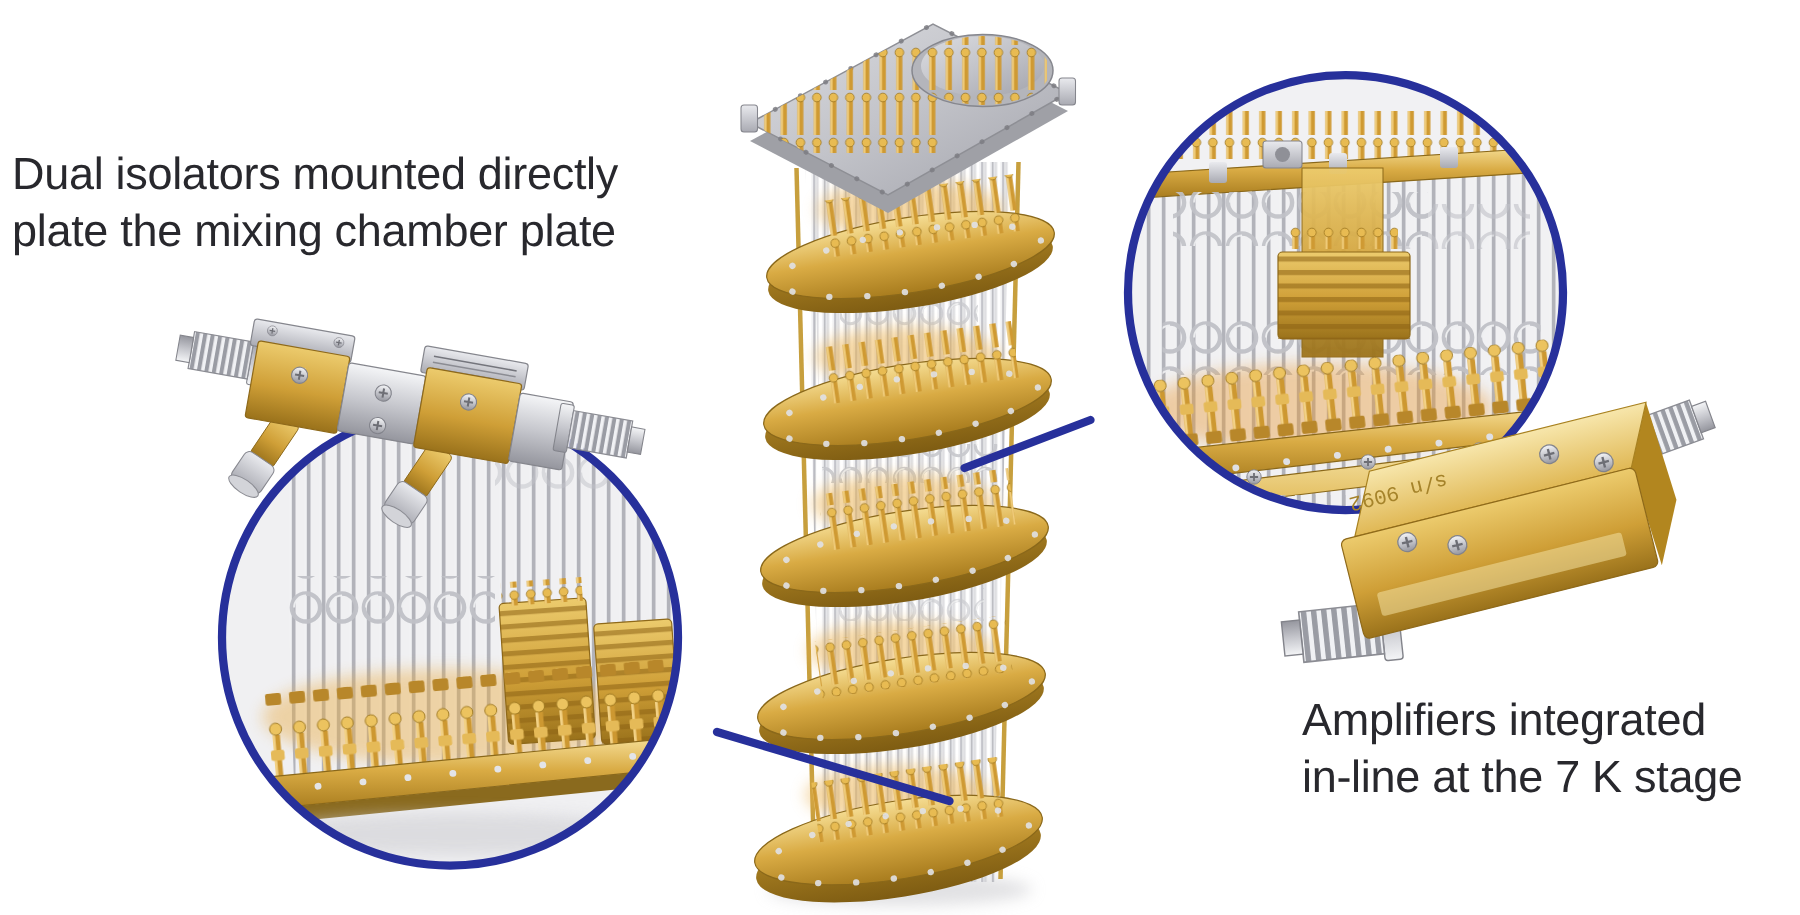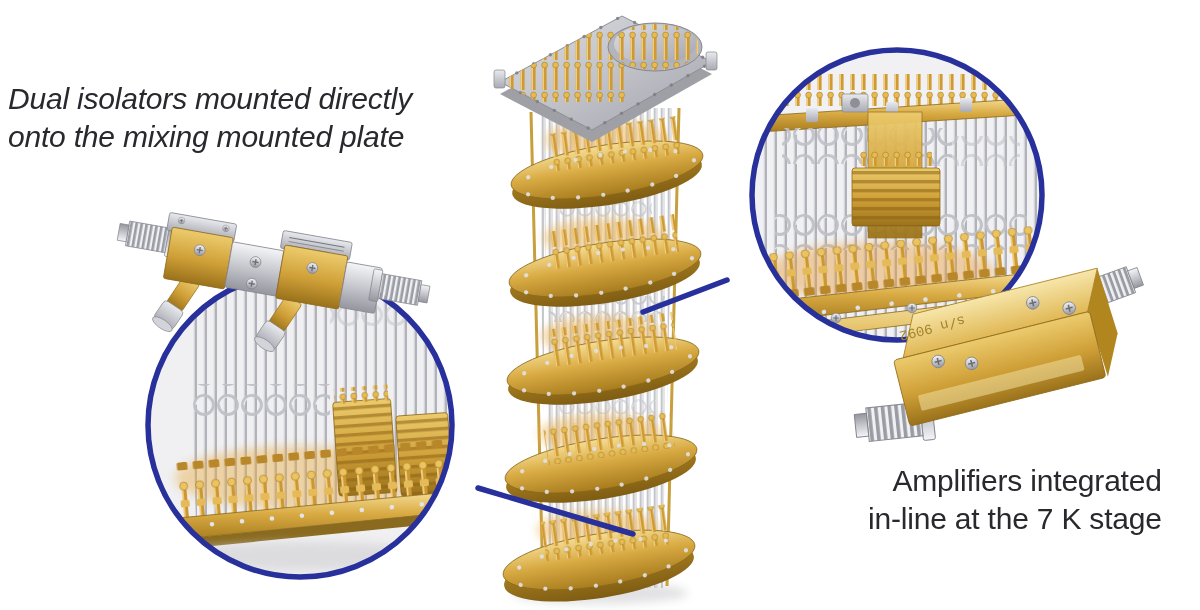--- a/index.html
+++ b/index.html
@@ -1,21 +1,21 @@
 <!DOCTYPE html>
 <html><head>
 <meta charset="utf-8">
 <style>
   html,body{margin:0;padding:0;background:#fff;}
   .page{position:relative;width:1200px;height:610px;background:#fff;overflow:hidden;
         font-family:"Liberation Sans",sans-serif;}
   .caption{position:absolute;color:#28282d;font-size:30px;line-height:38px;
            letter-spacing:-0.2px;font-weight:400;white-space:nowrap;}
-  .caption-left{left:8px;top:80px;font-style:italic;}
-  .caption-right{left:868px;top:462px;text-align:right;}
+  .caption-left{left:8px;top:98px;}
+  .caption-right{left:868px;top:462px;}
   .art{position:absolute;left:0;top:0;width:1200px;height:610px;}
 </style>
 </head>
 <body>
 
 <div class="page">
 
   <svg class="art" viewBox="0 0 1200 610" xmlns="http://www.w3.org/2000/svg">
     <defs>
       <linearGradient id="gGoldPlate" x1="0" y1="0" x2="0" y2="1">
@@ -318,20 +318,20 @@
       <use href="#screw" transform="translate(936 346) scale(1.05)"></use>
       <use href="#screw" transform="translate(968 356) scale(1.05)"></use>
     </g>
 
     <line x1="478" y1="488" x2="633" y2="534" stroke="#27309b" stroke-width="5.5" stroke-linecap="round"></line>
     <line x1="727" y1="280" x2="643" y2="312" stroke="#27309b" stroke-width="5.5" stroke-linecap="round"></line>
   </svg>
 
   <div class="caption caption-left">
     <div>Dual isolators mounted directly</div>
-    <div>onto the mixing mounted plate</div>
+    <div>plate the mixing chamber plate</div>
   </div>
   <div class="caption caption-right">
     <div>Amplifiers integrated</div>
     <div>in-line at the 7 K stage</div>
   </div>
 
 </div>
 
 </body></html>

